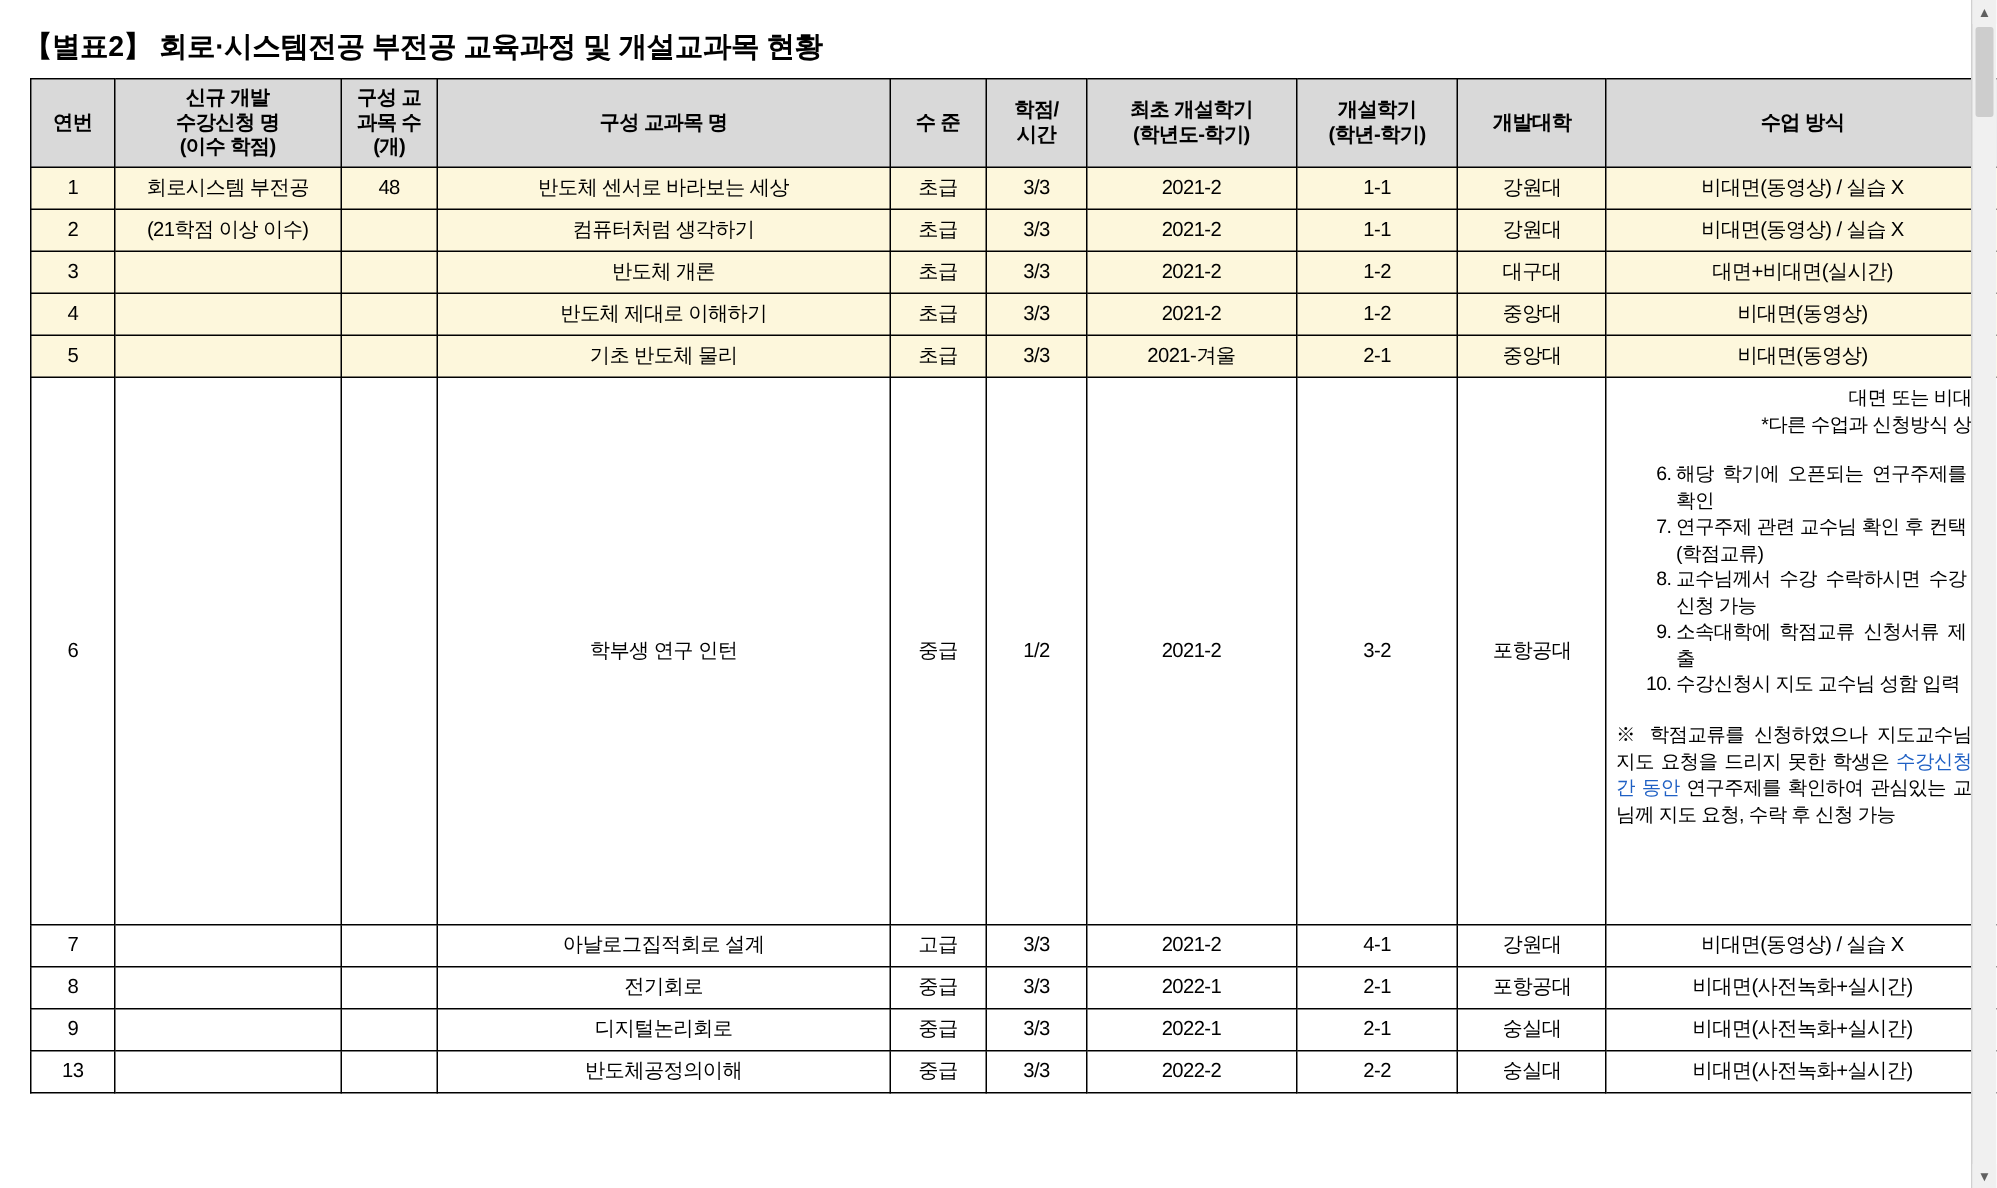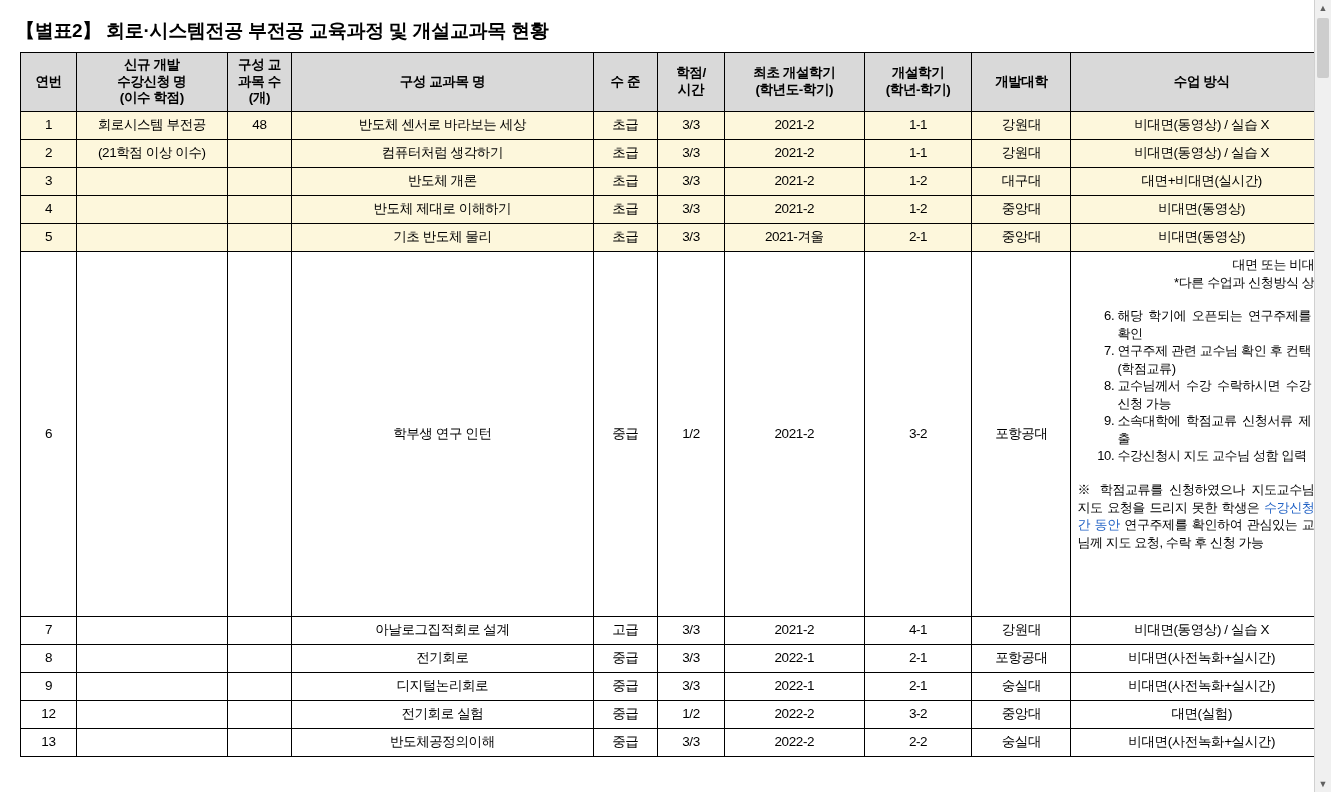--- a/index.html
+++ b/index.html
@@ -319,32 +319,20 @@
         <td>중급</td>
         <td>3/3</td>
         <td>2022-1</td>
         <td>2-1</td>
         <td>숭실대</td>
         <td>비대면(사전녹화+실시간)</td>
       </tr>
 
 
 
-      <tr>
-        <td>12</td>
-        <td></td>
-        <td></td>
-        <td>전기회로 실험</td>
-        <td>중급</td>
-        <td>1/2</td>
-        <td>2022-2</td>
-        <td>3-2</td>
-        <td>중앙대</td>
-        <td>대면(실험)</td>
-      </tr>
 
       <tr>
         <td>13</td>
         <td></td>
         <td></td>
         <td>반도체공정의이해</td>
         <td>중급</td>
         <td>3/3</td>
         <td>2022-2</td>
         <td>2-2</td>

